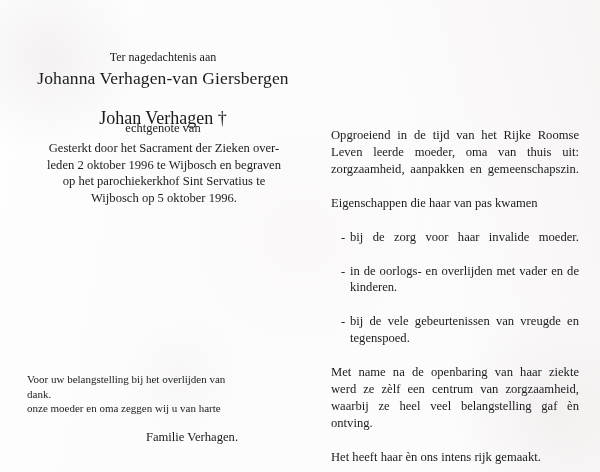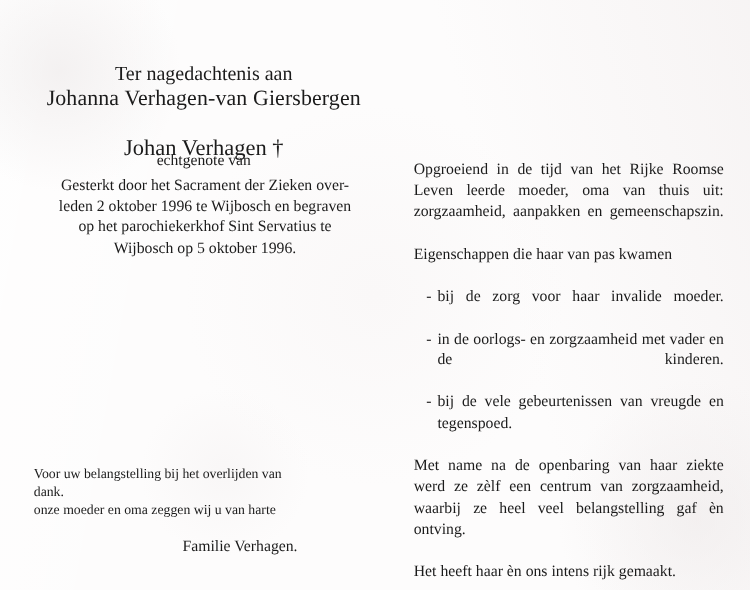--- a/index.html
+++ b/index.html
@@ -51,21 +51,21 @@
     width: 286px;
     height: 472px;
   }
 
   .memorial-intro {
     position: absolute;
     top: 50px;
     left: 0;
     width: 286px;
     text-align: center;
-    font-size: 16px;
+    font-size: 12px;
     line-height: 1.25;
   }
 
   .deceased-name {
     position: absolute;
     top: 68px;
     left: 0;
     width: 286px;
     text-align: center;
     font-size: 17.5px;
@@ -227,21 +227,21 @@
 
       <p class="no-justify">Eigenschappen die haar van pas kwamen</p>
 
       <ul class="virtue-list">
         <li>
           <span class="bullet-dash">-</span>
           <span>bij de zorg voor haar invalide moeder.</span>
         </li>
         <li>
           <span class="bullet-dash">-</span>
-          <span>in de oorlogs- en zorgzaamheid met vader en de kinderen.</span>
+          <span>in de oorlogs- en overlijden met vader en de kinderen.</span>
         </li>
         <li>
           <span class="bullet-dash">-</span>
           <span>bij de vele gebeurtenissen van vreugde en tegenspoed.</span>
         </li>
       </ul>
 
       <p>Met name na de openbaring van haar ziekte werd ze zèlf een centrum van zorgzaamheid, waarbij ze heel veel belangstelling gaf èn ontving.</p>
 
       <p class="no-justify">Het heeft haar èn ons intens rijk gemaakt.</p>

